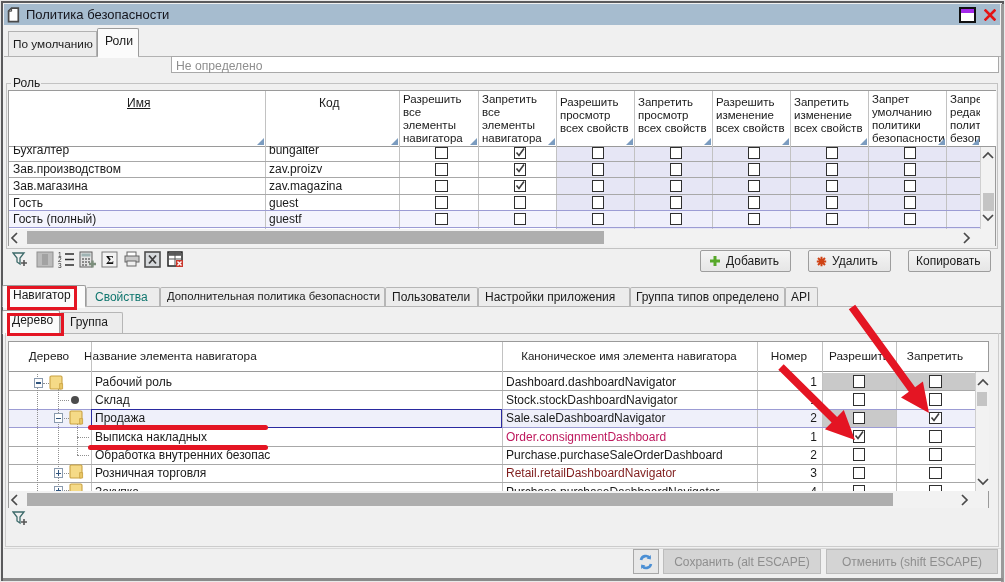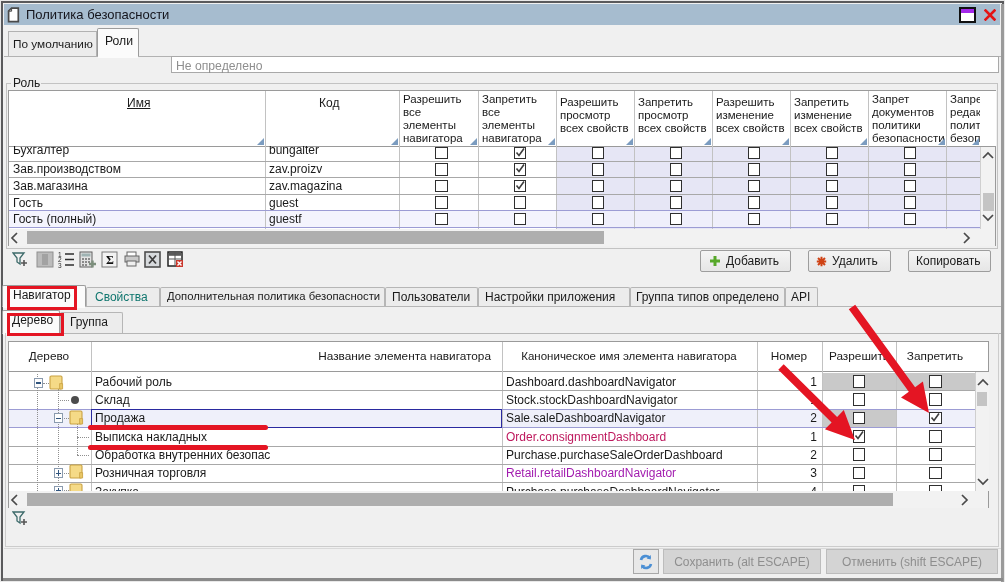--- a/index.html
+++ b/index.html
@@ -54,21 +54,21 @@
 <div style="left:638px;top:96px;font-size:11.5px;line-height:13.5px;white-space:nowrap;color:#1a1a1a;">Запретить</div>
 <div style="left:638px;top:109px;font-size:11.5px;line-height:13.5px;white-space:nowrap;color:#1a1a1a;">просмотр</div>
 <div style="left:638px;top:122px;font-size:11.5px;line-height:13.5px;white-space:nowrap;color:#1a1a1a;">всех свойств</div>
 <div style="left:716px;top:96px;font-size:11.5px;line-height:13.5px;white-space:nowrap;color:#1a1a1a;">Разрешить</div>
 <div style="left:716px;top:109px;font-size:11.5px;line-height:13.5px;white-space:nowrap;color:#1a1a1a;">изменение</div>
 <div style="left:716px;top:122px;font-size:11.5px;line-height:13.5px;white-space:nowrap;color:#1a1a1a;">всех свойств</div>
 <div style="left:794px;top:96px;font-size:11.5px;line-height:13.5px;white-space:nowrap;color:#1a1a1a;">Запретить</div>
 <div style="left:794px;top:109px;font-size:11.5px;line-height:13.5px;white-space:nowrap;color:#1a1a1a;">изменение</div>
 <div style="left:794px;top:122px;font-size:11.5px;line-height:13.5px;white-space:nowrap;color:#1a1a1a;">всех свойств</div>
 <div style="left:872px;top:93px;font-size:11.5px;line-height:13.5px;white-space:nowrap;color:#1a1a1a;">Запрет</div>
-<div style="left:872px;top:106px;font-size:11.5px;line-height:13.5px;white-space:nowrap;color:#1a1a1a;">документов</div>
+<div style="left:872px;top:106px;font-size:11.5px;line-height:13.5px;white-space:nowrap;color:#1a1a1a;">умолчанию</div>
 <div style="left:872px;top:119px;font-size:11.5px;line-height:13.5px;white-space:nowrap;color:#1a1a1a;">политики</div>
 <div style="left:872px;top:132px;font-size:11.5px;line-height:13.5px;white-space:nowrap;color:#1a1a1a;">безопасности</div>
 <div style="left:950px;top:93px;font-size:11.5px;line-height:13.5px;white-space:nowrap;color:#1a1a1a;">Запрет</div>
 <div style="left:950px;top:106px;font-size:11.5px;line-height:13.5px;white-space:nowrap;color:#1a1a1a;">редакти</div>
 <div style="left:950px;top:119px;font-size:11.5px;line-height:13.5px;white-space:nowrap;color:#1a1a1a;">полити</div>
 <div style="left:950px;top:132px;font-size:11.5px;line-height:13.5px;white-space:nowrap;color:#1a1a1a;">безопас</div>
 <div style="left:980px;top:91px;width:16px;height:55px;background:#fff"></div>
 <div style="left:257px;top:138px;width:0;height:0;border-left:7px solid transparent;border-bottom:7px solid #7b9cc0"></div>
 <div style="left:391px;top:138px;width:0;height:0;border-left:7px solid transparent;border-bottom:7px solid #7b9cc0"></div>
 <div style="left:470px;top:138px;width:0;height:0;border-left:7px solid transparent;border-bottom:7px solid #7b9cc0"></div>
@@ -262,21 +262,21 @@
 <div style="left:12px;top:313px;font-size:12px;line-height:14px;white-space:nowrap;color:#1a1a1a;">Дерево</div>
 <div style="left:60px;top:312px;width:63px;height:21px;background:#ececec;border:1px solid #b6b6b6;border-bottom:none;border-radius:2px 2px 0 0"></div>
 <div style="left:70px;top:315px;font-size:12px;line-height:14px;white-space:nowrap;color:#1a1a1a;">Группа</div>
 <div style="left:2px;top:333px;width:999px;height:1px;background:#b6b6b6"></div>
 <div style="left:3px;top:333px;width:56px;height:1.5px;background:#fbfbfb"></div>
 <div style="left:5px;top:333px;width:1px;height:213px;background:#cccccc"></div>
 <div style="left:998px;top:333px;width:1px;height:213px;background:#cccccc"></div>
 <div style="left:5px;top:546px;width:994px;height:1px;background:#cccccc"></div>
 <div style="left:8px;top:341px;width:981px;height:167px;background:#fff;border:1px solid #9a9a9a"></div>
 <div style="left:-151px;top:349.5px;width:400px;text-align:center;font-size:11.8px;line-height:13.8px;white-space:nowrap;color:#1a1a1a">Дерево</div>
-<div style="left:91px;top:349.5px;width:400px;text-align:right;font-size:11.8px;line-height:13.8px;white-space:nowrap;color:#1a1a1a">Название элемента навигатора</div>
+<div style="left:84px;top:349.5px;width:400px;text-align:left;font-size:11.8px;line-height:13.8px;white-space:nowrap;color:#1a1a1a">Название элемента навигатора</div>
 <div style="left:429px;top:349.5px;width:400px;text-align:center;font-size:11.5px;line-height:13.5px;white-space:nowrap;color:#1a1a1a">Каноническое имя элемента навигатора</div>
 <div style="left:589px;top:349.5px;width:400px;text-align:center;font-size:11.8px;line-height:13.8px;white-space:nowrap;color:#1a1a1a">Номер</div>
 <div style="left:659px;top:349.5px;width:400px;text-align:center;font-size:11.8px;line-height:13.8px;white-space:nowrap;color:#1a1a1a">Разрешить</div>
 <div style="left:735px;top:349.5px;width:400px;text-align:center;font-size:11.8px;line-height:13.8px;white-space:nowrap;color:#1a1a1a">Запретить</div>
 <div style="left:9px;top:371px;width:979px;height:1px;background:#9a9a9a"></div>
 <div style="left:822px;top:373.1px;width:74px;height:17.349999999999966px;background:#c9c9c9"></div>
 <div style="left:896px;top:373.1px;width:79px;height:17.349999999999966px;background:#c9c9c9"></div>
 <div style="left:9px;top:409.8px;width:966px;height:17.349999999999966px;background:#eff0fa"></div>
 <div style="left:822px;top:409.8px;width:74px;height:17.349999999999966px;background:#c9c9c9"></div>
 <div style="left:91px;top:342px;width:1px;height:148.5px;background:#c2c2c2"></div>
@@ -337,21 +337,21 @@
 <div style="left:95px;top:411.40000000000003px;font-size:12px;line-height:14px;white-space:nowrap;color:#1a1a1a;">Продажа</div>
 <div style="left:506px;top:411.40000000000003px;font-size:12px;line-height:14px;white-space:nowrap;color:#1a1a1a;">Sale.saleDashboardNavigator</div>
 <div style="left:757px;top:411.40000000000003px;width:60px;text-align:right;font-size:12px;line-height:14px;color:#1a1a1a">2</div>
 <div style="left:95px;top:429.75px;font-size:12px;line-height:14px;white-space:nowrap;color:#1a1a1a;">Выписка накладных</div>
 <div style="left:506px;top:429.75px;font-size:12px;line-height:14px;white-space:nowrap;color:#be185d;">Order.consignmentDashboard</div>
 <div style="left:757px;top:429.75px;width:60px;text-align:right;font-size:12px;line-height:14px;color:#1a1a1a">1</div>
 <div style="left:95px;top:448.1px;font-size:12px;line-height:14px;white-space:nowrap;color:#1a1a1a;">Обработка внутренних безопас</div>
 <div style="left:506px;top:448.1px;font-size:12px;line-height:14px;white-space:nowrap;color:#1a1a1a;">Purchase.purchaseSaleOrderDashboard</div>
 <div style="left:757px;top:448.1px;width:60px;text-align:right;font-size:12px;line-height:14px;color:#1a1a1a">2</div>
 <div style="left:95px;top:466.45000000000005px;font-size:12px;line-height:14px;white-space:nowrap;color:#1a1a1a;">Розничная торговля</div>
-<div style="left:506px;top:466.45000000000005px;font-size:12px;line-height:14px;white-space:nowrap;color:#a21caf;">Retail.retailDashboardNavigator</div>
+<div style="left:506px;top:466.45000000000005px;font-size:12px;line-height:14px;white-space:nowrap;color:#7f1d1d;">Retail.retailDashboardNavigator</div>
 <div style="left:757px;top:466.45000000000005px;width:60px;text-align:right;font-size:12px;line-height:14px;color:#1a1a1a">3</div>
 <div style="left:95px;top:484.8px;font-size:12px;line-height:14px;white-space:nowrap;color:#1a1a1a;">Закупка</div>
 <div style="left:506px;top:484.8px;font-size:12px;line-height:14px;white-space:nowrap;color:#1a1a1a;">Purchase.purchaseDashboardNavigator</div>
 <div style="left:757px;top:484.8px;width:60px;text-align:right;font-size:12px;line-height:14px;color:#1a1a1a">4</div>
 <div style="left:852.75px;top:375.025px;width:12.5px;height:12.5px;background:#fff;border:1.4px solid #2f2f2f;box-sizing:border-box"></div>
 <div style="left:929.25px;top:375.025px;width:12.5px;height:12.5px;background:#fff;border:1.4px solid #2f2f2f;box-sizing:border-box"></div>
 <div style="left:852.75px;top:393.375px;width:12.5px;height:12.5px;background:#fff;border:1.4px solid #2f2f2f;box-sizing:border-box"></div>
 <div style="left:929.25px;top:393.375px;width:12.5px;height:12.5px;background:#fff;border:1.4px solid #2f2f2f;box-sizing:border-box"></div>
 <div style="left:852.75px;top:411.725px;width:12.5px;height:12.5px;background:#fff;border:1.4px solid #2f2f2f;box-sizing:border-box"></div>
 <div style="left:929.25px;top:411.725px;width:12.5px;height:12.5px;background:#fff;border:1.4px solid #2f2f2f;box-sizing:border-box">

